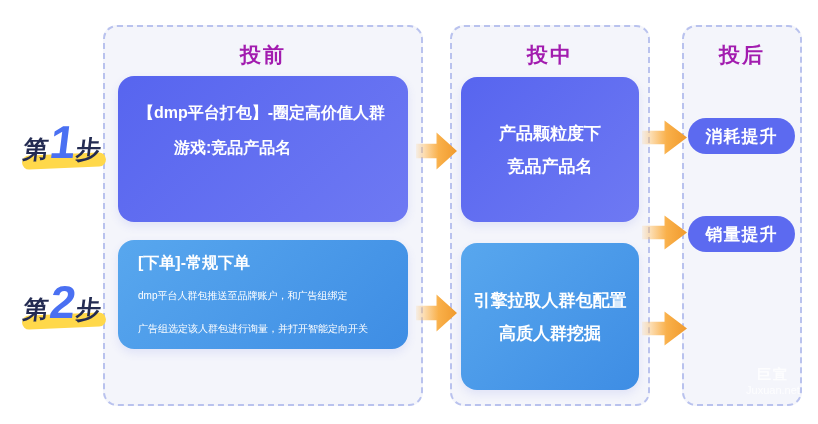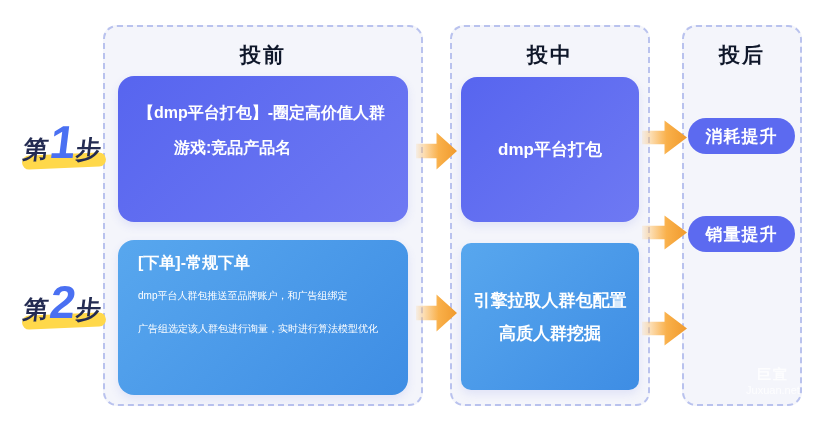--- a/index.html
+++ b/index.html
@@ -26,54 +26,54 @@
   .panel-pre  { left: 103px; width: 320px; }
   .panel-mid  { left: 450px; width: 200px; }
   .panel-post { left: 682px; width: 120px; }
 
   .phase-title {
     position: absolute;
     top: 14px; left: 0; right: 0;
     text-align: center;
     font-size: 21px;
     font-weight: 700;
-    color: #0f172a;
+    color: #a21caf;
     letter-spacing: 2px;
   }
 
   
   .card {
     position: absolute;
     border-radius: 16px;
     color: #ffffff;
     box-shadow: 0 4px 10px rgba(80, 100, 220, 0.12);
   }
   .card-purple { background: linear-gradient(135deg, #5765ef 0%, #6e79f3 100%); }
   .card-blue   { background: linear-gradient(135deg, #58a7ee 0%, #3e8de4 100%); }
 
   .card-dmp { left: 118px; top: 76px; width: 290px; height: 146px; padding: 27px 10px 0 20px; }
   .card-dmp .card-title { font-size: 16px; font-weight: 700; white-space: nowrap; }
   .card-dmp .card-line  { font-size: 16px; font-weight: 700; margin-top: 14px; margin-left: 36px; }
 
-  .card-order { left: 118px; top: 240px; width: 290px; height: 155px; padding: 13px 12px 0 20px; }
+  .card-order { left: 118px; top: 240px; width: 290px; height: 109px; padding: 13px 12px 0 20px; }
   .card-order .card-title { font-size: 16px; font-weight: 700; }
   .card-order .card-para  { font-size: 10px; font-weight: 500; line-height: 22px; margin-top: 11px; }
 
   .card-center {
     display: flex;
     flex-direction: column;
     align-items: center;
     justify-content: center;
     gap: 10px;
     text-align: center;
     font-size: 17px;
     font-weight: 700;
   }
   .card-mining { left: 461px; top: 77px;  width: 178px; height: 145px; }
-  .card-engine { left: 461px; top: 243px; width: 178px; height: 147px; border-radius: 10px; }
+  .card-engine { left: 461px; top: 243px; width: 178px; height: 147px; }
 
   
   .pill {
     position: absolute;
     left: 688px;
     width: 107px;
     height: 36px;
     border-radius: 18px;
     background: #5c6af0;
     color: #ffffff;
@@ -184,25 +184,26 @@
   </div>
 
   <div class="card card-purple card-dmp">
     <div class="card-title">【dmp平台打包】-圈定高价值人群</div>
     <div class="card-line">游戏:竞品产品名</div>
   </div>
 
   <div class="card card-blue card-order">
     <div class="card-title">[下单]-常规下单</div>
     <div class="card-para">dmp平台人群包推送至品牌账户，和广告组绑定</div>
-    <div class="card-para">广告组选定该人群包进行询量，实时进行算法模型优化</div>
+    <div class="card-para">广告组选定该人群包进行询量，并打开智能定向开关</div>
   </div>
 
   <div class="card card-purple card-center card-mining">
-    <div>dmp平台打包</div>
+    <div>产品颗粒度下</div>
+    <div>竞品产品名</div>
   </div>
 
   <div class="card card-blue card-center card-engine">
     <div>引擎拉取人群包配置</div>
     <div>高质人群挖掘</div>
   </div>
 
   <div class="pill pill-2">销量提升</div>
   <div class="pill pill-1">消耗提升</div>
 

